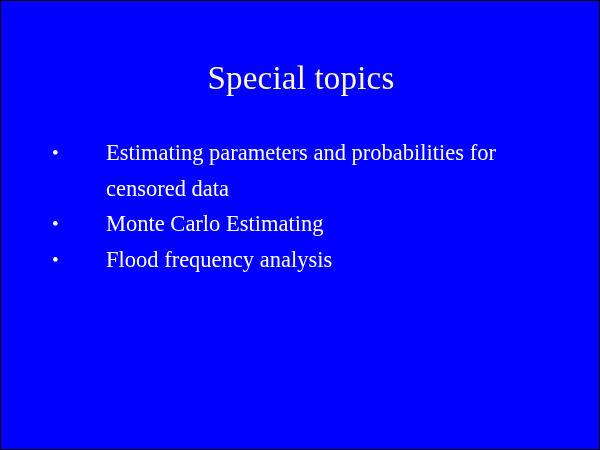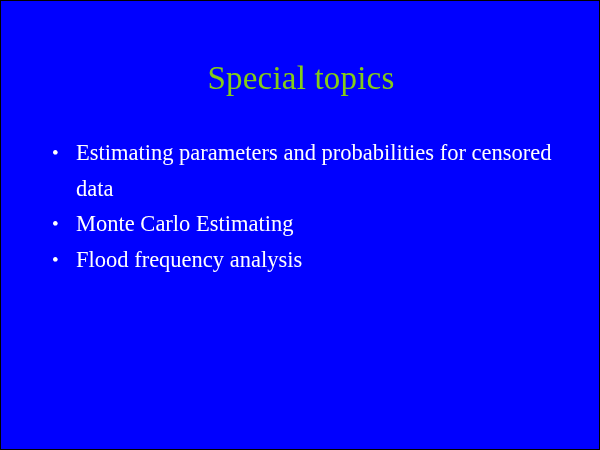--- a/index.html
+++ b/index.html
@@ -17,21 +17,21 @@
     overflow: hidden;
     font-family: "Liberation Serif", "DejaVu Serif", serif;
     -webkit-font-smoothing: none;
   }
   .slide-title {
     position: absolute;
     top: 58px;
     left: 0;
     width: 600px;
     text-align: center;
-    color: #84cc16;
+    color: #fef9c3;
     font-size: 33px;
     line-height: 38px;
     font-weight: normal;
     letter-spacing: 0.2px;
     white-space: nowrap;
   }
   .bullet-list {
     position: absolute;
     top: 134px;
     left: 48px;
@@ -55,20 +55,21 @@
     left: 3px;
     top: 0;
     width: 20px;
     color: #ffffff;
     font-size: 19px;
     line-height: 35.5px;
     text-align: left;
   }
   .bullet-text {
     display: block;
+    margin-left: 30px;
   }
 </style>
 </head>
 <body>
 
 <div class="slide">
 
   <div class="slide-title">Special topics</div>
 
   <ul class="bullet-list">

